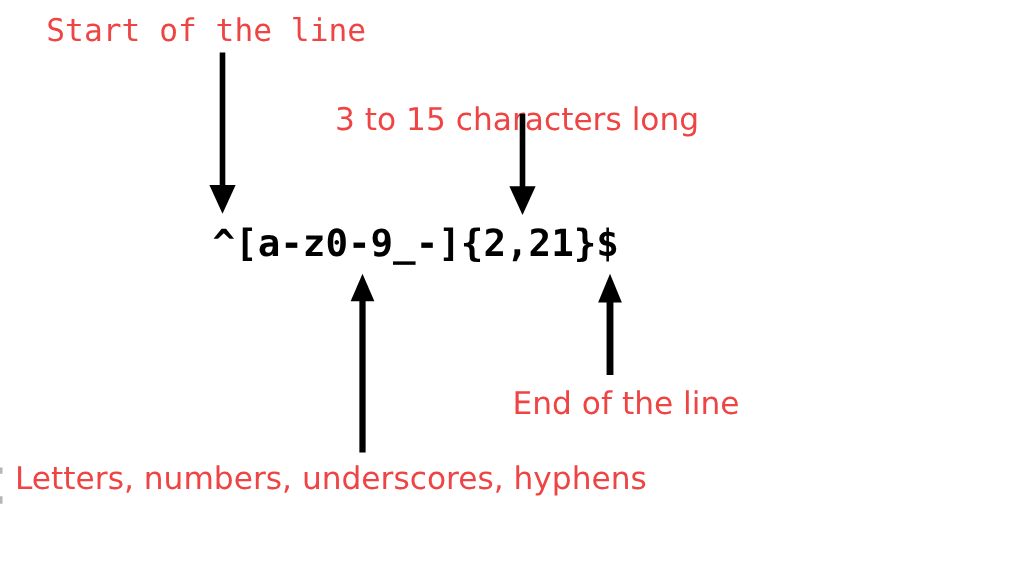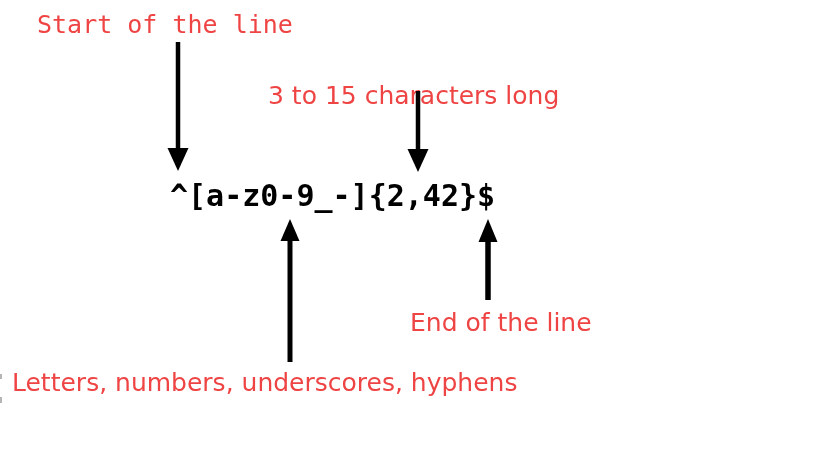--- a/index.html
+++ b/index.html
@@ -58,21 +58,21 @@
 </style>
 </head>
 <body>
 
 <div id="canvas">
 
   <div id="lbl-start" class="label label-mono">Start of the line</div>
 
   <div id="lbl-length" class="label">3 to 15 characters long</div>
 
-  <div class="regex">^[a-z0-9_-]{2,42}$</div>
+  <div class="regex">^[a-z0-9_-]{2,21}$</div>
 
   <div id="lbl-end" class="label">End of the line</div>
 
   <div id="lbl-charset" class="label">Letters, numbers, underscores, hyphens</div>
 
   <svg id="arrow-layer" viewBox="0 0 819 460" xmlns="http://www.w3.org/2000/svg">
 
     <g>
       <line x1="178" y1="42" x2="178" y2="152" stroke="#000000" stroke-width="4.5"></line>
       <polygon points="178,171 167.5,148 188.5,148" fill="#000000"></polygon>

